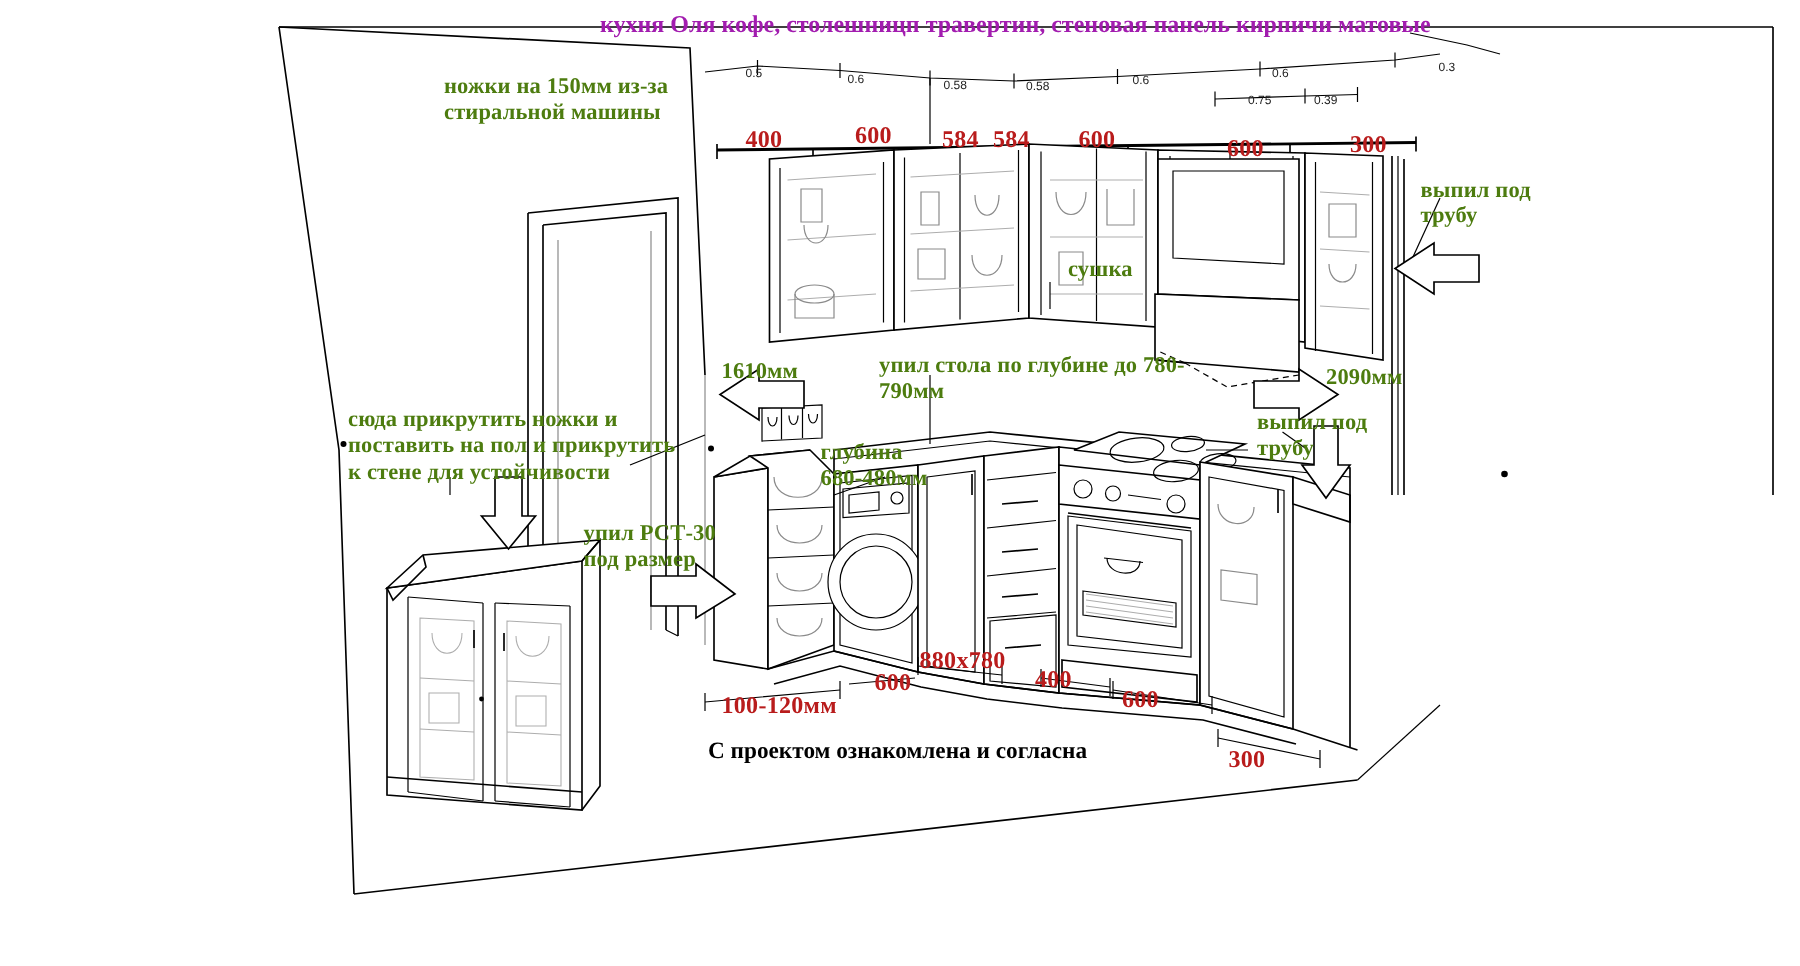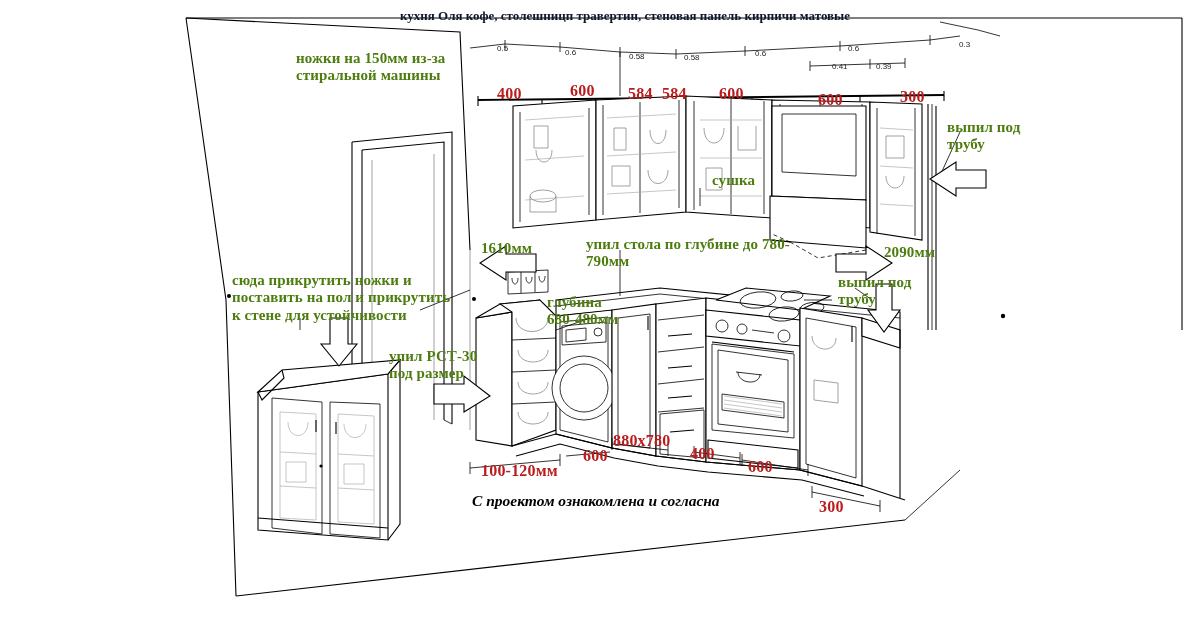--- a/index.html
+++ b/index.html
@@ -12,21 +12,21 @@
   svg#art{position:absolute;left:0;top:0;width:1200px;height:644px;}
   .note{
     position:absolute;font-weight:bold;font-size:15px;line-height:1.15;
     color:#4d7c0f;white-space:pre-line;letter-spacing:.1px;
   }
   .dim{
     position:absolute;font-weight:bold;font-size:16px;color:#b91c1c;
     letter-spacing:.2px;
   }
   .title{
-    position:absolute;font-weight:bold;font-size:13px;color:#0f172a;
+    position:absolute;font-weight:bold;font-size:16px;color:#a21caf;
     white-space:nowrap;
   }
   .tiny{
     position:absolute;font-size:8px;color:#222;font-family:"Liberation Sans",sans-serif;
   }
   .sig{position:absolute;font-weight:bold;font-size:15.5px;}
 </style>
 </head>
 <body>
 
@@ -313,18 +313,18 @@
   <div class="dim" style="left:748px;top:458px;">600</div>
   <div class="dim" style="left:819px;top:498px;">300</div>
 
   <div class="tiny" style="left:497px;top:44px;">0.5</div>
   <div class="tiny" style="left:565px;top:48px;">0.6</div>
   <div class="tiny" style="left:629px;top:52px;">0.58</div>
   <div class="tiny" style="left:684px;top:53px;">0.58</div>
   <div class="tiny" style="left:755px;top:49px;">0.6</div>
   <div class="tiny" style="left:848px;top:44px;">0.6</div>
   <div class="tiny" style="left:912px;top:40px;padding-left:47px;">0.3</div>
-  <div class="tiny" style="left:832px;top:62px;">0.41</div>
+  <div class="tiny" style="left:832px;top:62px;">0.75</div>
   <div class="tiny" style="left:876px;top:62px;">0.39</div>
 
-  <div class="sig" style="left:472px;top:492px;font-style:italic;">С проектом ознакомлена и согласна</div>
+  <div class="sig" style="left:472px;top:492px;">С проектом ознакомлена и согласна</div>
 
 </div>
 
 </body></html>

